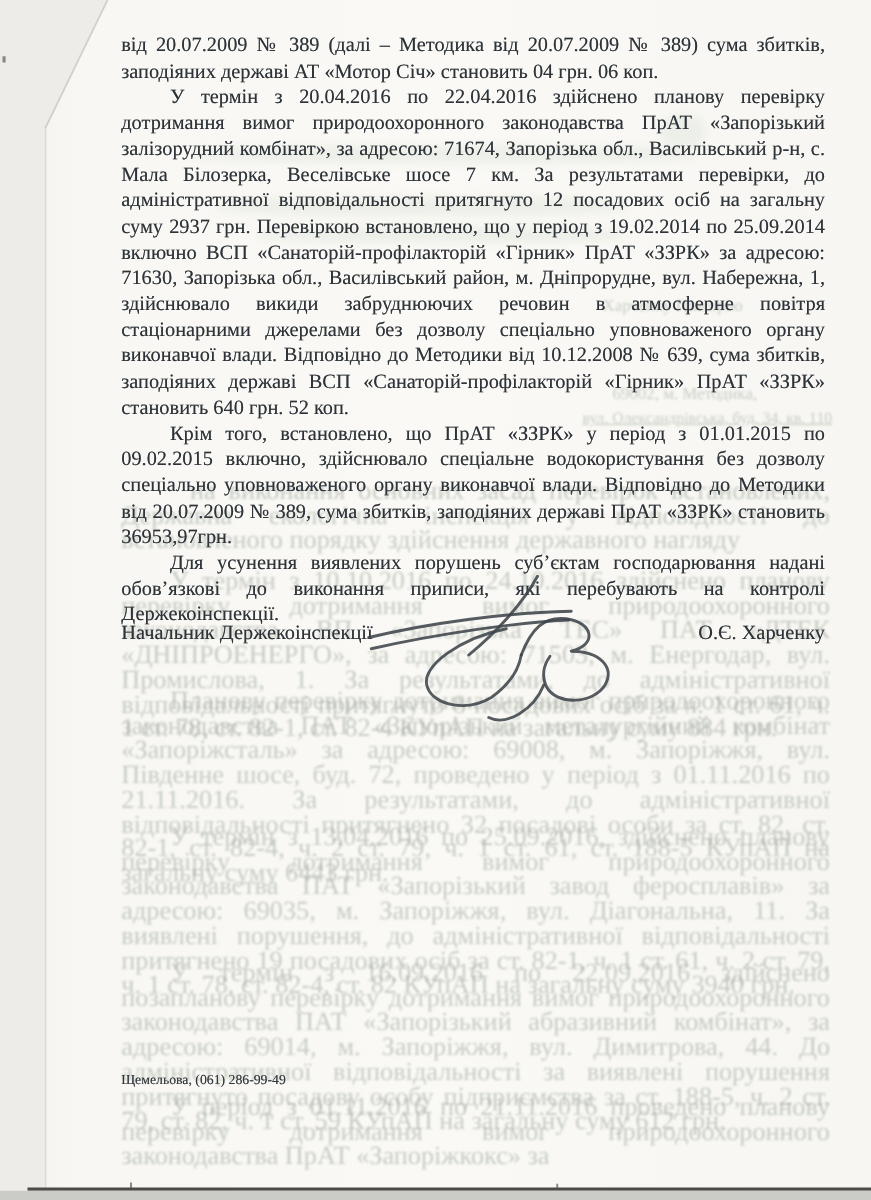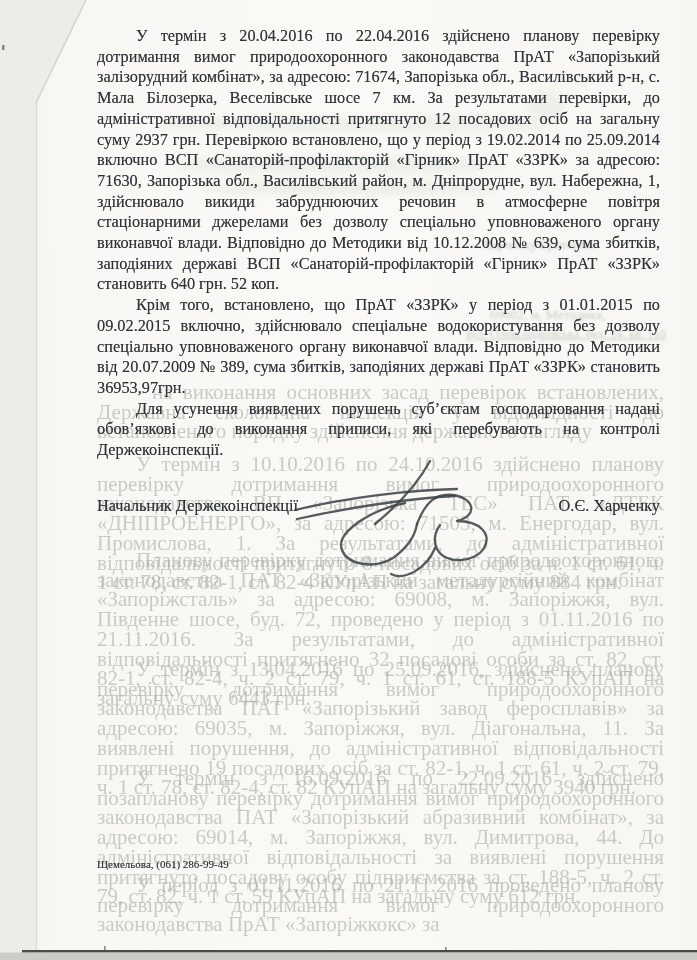--- a/index.html
+++ b/index.html
@@ -63,20 +63,21 @@
   <p class="addr a2">вул. Олександрівська, буд. 34, кв. 110</p>
 
   <p class="bleed pre">на виконання основних засад перевірок встановлених, Державна екологічна інспекція у відповідності до встановленого порядку здійснення державного нагляду</p>
   <p class="bleed bb0">У термін з 10.10.2016 по 24.10.2016 здійснено планову перевірку дотримання вимог природоохоронного законодавства ВП «Запорізька ТЕС» ПАТ «ДТЕК «ДНІПРОЕНЕРГО», за адресою: 71503, м. Енергодар, вул. Промислова, 1. За результатами, до адміністративної відповідальності притягнуто 8 посадових осіб за ч. 1 ст. 61, ч. 1 ст. 78, ст. 82-1, ст. 82-4 КУпАП на загальну суму 884 грн.</p>
   <p class="bleed bb1">Планову перевірку дотримання вимог природоохоронного законодавства ПАТ «Запорізький металургійний комбінат «Запоріжсталь» за адресою: 69008, м. Запоріжжя, вул. Південне шосе, буд. 72, проведено у період з 01.11.2016 по 21.11.2016. За результатами, до адміністративної відповідальності притягнено 32 посадові особи за ст. 82, ст. 82-1, ст. 82-4, ч. 2 ст. 79, ч. 1 ст. 61, ст. 188-5 КУпАП на загальну суму 6443 грн.</p>
   <p class="bleed bb2">У термін з 13.04.2016 по 25.09.2016, здійснено планову перевірку дотримання вимог природоохоронного законодавства ПАТ «Запорізький завод феросплавів» за адресою: 69035, м. Запоріжжя, вул. Діагональна, 11. За виявлені порушення, до адміністративної відповідальності притягнено 19 посадових осіб за ст. 82-1, ч. 1 ст. 61, ч. 2 ст. 79, ч. 1 ст. 78, ст. 82-4, ст. 82 КУпАП на загальну суму 3940 грн.</p>
   <p class="bleed bb3">У термін з 16.09.2016 по 22.09.2016 здійснено позапланову перевірку дотримання вимог природоохоронного законодавства ПАТ «Запорізький абразивний комбінат», за адресою: 69014, м. Запоріжжя, вул. Димитрова, 44. До адміністративної відповідальності за виявлені порушення притягнуто посадову особу підприємства за ст. 188-5, ч. 2 ст. 79, ст. 82, ч. 1 ст. 59 КУпАП на загальну суму 612 грн.</p>
   <p class="bleed bb4">У період з 01.11.2016 по 21.11.2016 проведено планову перевірку дотримання вимог природоохоронного законодавства ПрАТ «Запоріжкокс» за</p>
 
   <div class="main-text">
+    <p>від 20.07.2009 № 389 (далі – Методика від 20.07.2009 № 389) сума збитків, заподіяних державі АТ «Мотор Січ» становить 04 грн. 06 коп.</p>
     <p class="ind">У термін з 20.04.2016 по 22.04.2016 здійснено планову перевірку дотримання вимог природоохоронного законодавства ПрАТ «Запорізький залізорудний комбінат», за адресою: 71674, Запорізька обл., Василівський р-н, с. Мала Білозерка, Веселівське шосе 7 км. За результатами перевірки, до адміністративної відповідальності притягнуто 12 посадових осіб на загальну суму 2937 грн. Перевіркою встановлено, що у період з 19.02.2014 по 25.09.2014 включно ВСП «Санаторій-профілакторій «Гірник» ПрАТ «ЗЗРК» за адресою: 71630, Запорізька обл., Василівський район, м. Дніпрорудне, вул. Набережна, 1, здійснювало викиди забруднюючих речовин в атмосферне повітря стаціонарними джерелами без дозволу спеціально уповноваженого органу виконавчої влади. Відповідно до Методики від 10.12.2008 № 639, сума збитків, заподіяних державі ВСП «Санаторій-профілакторій «Гірник» ПрАТ «ЗЗРК» становить 640 грн. 52 коп.</p>
     <p class="ind">Крім того, встановлено, що ПрАТ «ЗЗРК» у період з 01.01.2015 по 09.02.2015 включно, здійснювало спеціальне водокористування без дозволу спеціально уповноваженого органу виконавчої влади. Відповідно до Методики від 20.07.2009 № 389, сума збитків, заподіяних державі ПрАТ «ЗЗРК» становить 36953,97грн.</p>
     <p class="ind">Для усунення виявлених порушень суб’єктам господарювання надані обов’язкові до виконання приписи, які перебувають на контролі Держекоінспекції.</p>
   </div>
 
   <div class="signoff">
     <span>Начальник Держекоінспекції</span>
     <span>О.Є. Харченку</span>
   </div>
 

